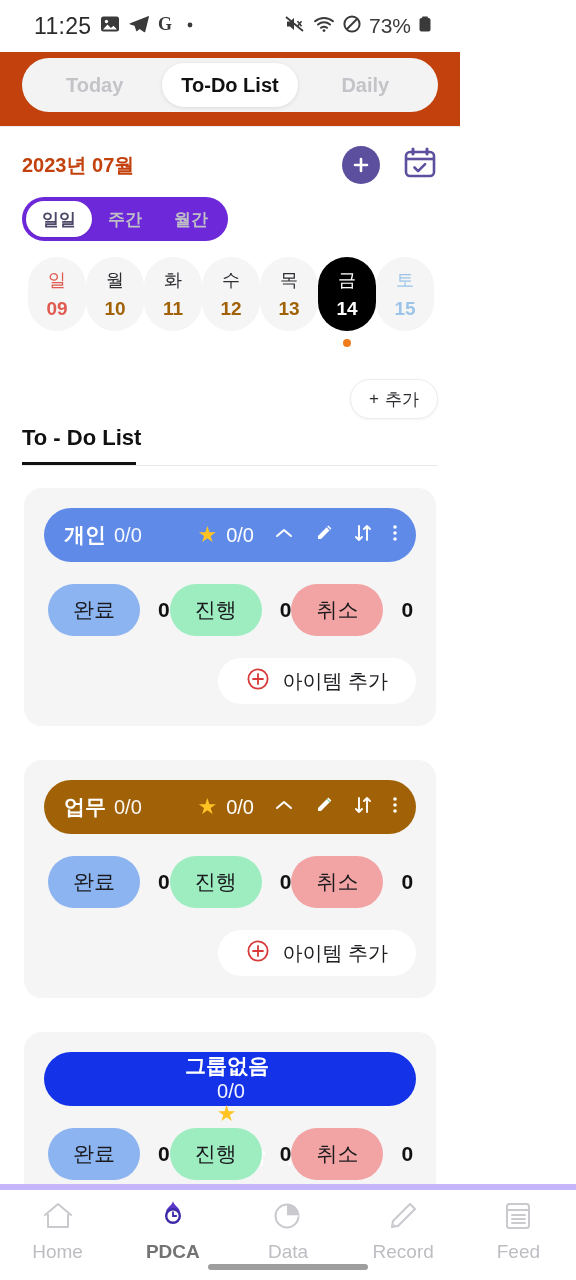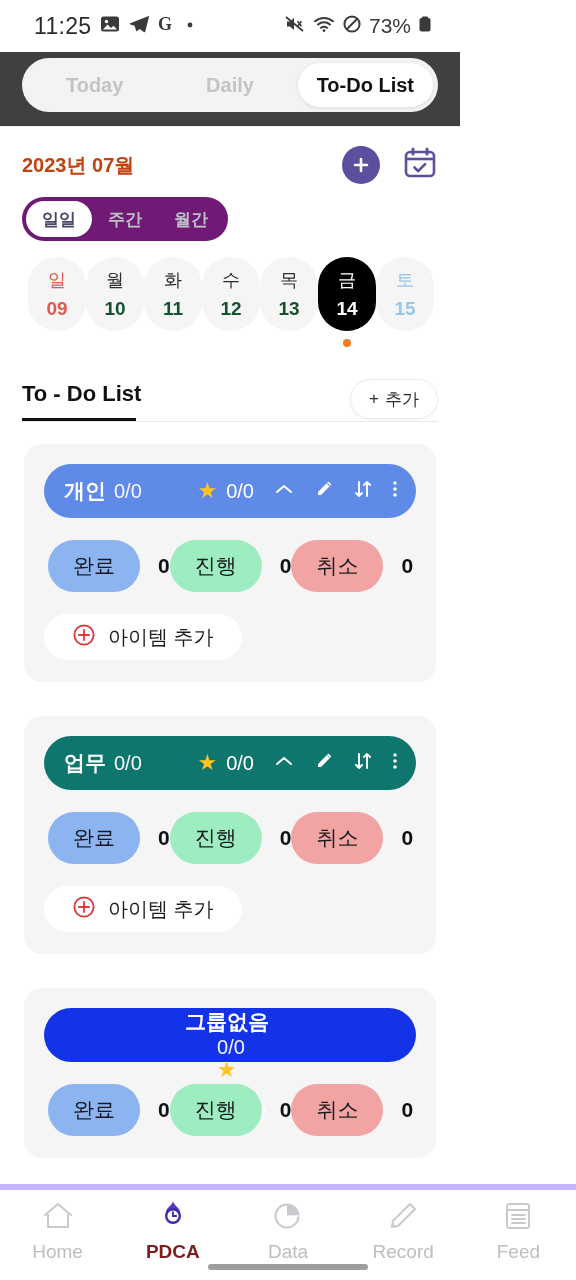--- a/index.html
+++ b/index.html
@@ -16,21 +16,21 @@
     height: 52px; display:flex; align-items:center; justify-content:space-between;
     padding: 0 28px 0 34px; background:#fff;
   }
   .sb-left { display:flex; align-items:center; gap:9px; }
   .sb-time { font-size:23px; color:#2b2b2b; letter-spacing:.3px; font-family:"Liberation Sans",sans-serif; }
   .sb-right { display:flex; align-items:center; gap:7px; }
   .sb-batt-text { font-size:21px; color:#3a3a3a; }
   .icon-sq { display:inline-block; }
 
   
-  .toptabs-wrap { padding: 6px 22px 14px 22px; background:#404040; }
+  .toptabs-wrap { padding: 6px 22px 14px 22px; background:#c2410c; }
   .toptabs {
     background:#f3f3f4; border-radius:30px; height:54px;
     display:flex; align-items:center; padding:5px;
   }
   .toptab {
     flex:1; height:44px; display:flex; align-items:center; justify-content:center;
     font-size:20px; color:#c4c4c8; border-radius:24px; font-weight:700;
     font-family:"Liberation Sans",sans-serif;
   }
   .toptab.active { background:#ffffff; color:#111; font-weight:700;
@@ -45,48 +45,48 @@
   .month-title { font-size:20px; font-weight:700; color:#c2410c; }
   .month-actions { display:flex; align-items:center; gap:22px; }
   .fab-add {
     width:38px; height:38px; border-radius:50%; background:#5b4f9e;
     display:flex; align-items:center; justify-content:center;
   }
 
   
   .dwm-wrap { padding: 12px 22px 0 22px; }
   .dwm {
-    display:inline-flex; background:#701a75; border-radius:24px; padding:4px;
+    display:inline-flex; background:#6d28d9; border-radius:24px; padding:4px;
     height:44px; align-items:center;text-align:center;
   }
   .dwm-item {
     padding: 0 16px; height:36px; display:flex; align-items:center; justify-content:center;
     font-size:17px; color:#bfbfc6; border-radius:20px; font-weight:700;
   }
   .dwm-item.active { background:#fff; color:#4c4668; box-shadow:0 1px 3px rgba(0,0,0,.08); }
 
   
   .weekstrip { display:flex; justify-content:space-between; padding: 16px 28px 0 28px; }
   .daycell { width:62px; display:flex; flex-direction:column; align-items:center; }
   .daypill {
     width:58px; height:74px; border-radius:29px; background:#f5f5f6;
     display:flex; flex-direction:column; align-items:center; justify-content:center; gap:6px;
   }
   .daypill .dow { font-size:18px; color:#2c2c31; }
-  .daypill .dnum { font-size:19px; font-weight:700; color:#14532d; }
+  .daypill .dnum { font-size:19px; font-weight:700; color:#a16207; }
   .daypill.sun .dow, .daypill.sun .dnum { color:#e05a4f; }
   .daypill.sat .dow, .daypill.sat .dnum { color:#9cc4e8; }
   .daypill.selected { background:#000; }
   .daypill.selected .dow, .daypill.selected .dnum { color:#fff; }
   .daydot { width:8px; height:8px; border-radius:50%; background:#f07c1e; margin-top:8px; }
   .daydot.hidden { visibility:hidden; }
 
   
   .listtabs-wrap { padding: 34px 22px 0 22px; position:relative; }
-  .listtabs { display:flex; align-items:flex-end; gap:38px; position:relative; }
+  .listtabs { display:flex; align-items:flex-end; gap:38px; position:relative;margin-top:44px; }
   .listtab { font-size:22px; padding-bottom:14px; color:#a8a8ad; }
   .listtab.active { color:#111; font-weight:700; }
   .listtab-underline { position:absolute; left:0; bottom:0; width:114px; height:3px; background:#111; }
   .add-btn {
     position:absolute; right:22px; top:32px;
     height:40px; padding:0 18px; border-radius:22px; border:1px solid #ececed;
     background:#fff; display:flex; align-items:center; justify-content:center; gap:6px;
     font-size:17px; color:#2b2b2f; box-shadow:0 1px 3px rgba(0,0,0,.05);
   }
   .listtabs-rule { height:1px; background:#e9e9eb; margin-top:0; }
@@ -110,35 +110,35 @@
   .status-pill {
     min-width:92px; height:52px; border-radius:26px;
     display:flex; align-items:center; justify-content:center;
     font-size:21px; color:#1b1b1f;
   }
   .status-num { font-size:21px; font-weight:700; color:#111; }
   .pill-done { background:#8cb4f0; }
   .pill-prog { background:#9eedc0; }
   .pill-cancel { background:#f2a3a3; }
 
-  .additem-wrap { display:flex; justify-content:flex-start; margin-top:22px; }
+  .additem-wrap { display:flex; justify-content:flex-end; margin-top:22px; }
   .additem {
     height:46px; padding: 0 28px; background:#fff; border-radius:24px;
     display:flex; align-items:center; gap:12px; font-size:20px; color:#1e1e22;
   }
 
   
   .bottomnav {
     position:absolute; left:0; bottom:0; width:576px; height:96px;
     background:#fff; border-top:6px solid #c4b5fd;
     display:flex; align-items:flex-start; padding-top:10px;
   }
   .navitem { flex:1; display:flex; flex-direction:column; align-items:center; gap:5px; }
   .navlabel { font-size:19px; color:#bdbdc2; }
-  .navitem.active .navlabel { color:#7f1d1d; font-weight:700; }
+  .navitem.active .navlabel { color:#737373; font-weight:700; }
   .homebar {
     position:absolute; left:50%; transform:translateX(-50%); bottom:10px;
     width:160px; height:6px; border-radius:3px; background:#9e9e9e;
   }
 </style>
 </head>
 <body>
 
 <div id="app">
 
@@ -196,22 +196,22 @@
             <rect x="4" y="2.5" width="6" height="2" rx="1" fill="#3a3a3a"></rect>
             <rect x="1.5" y="4" width="11" height="13.5" rx="2" fill="#3a3a3a"></rect>
           </svg>
       </span>
     </div>
   </div>
 
   <div class="toptabs-wrap">
     <div class="toptabs">
       <div class="toptab">Today</div>
+      <div class="toptab active">To-Do List</div>
       <div class="toptab">Daily</div>
-      <div class="toptab active">To-Do List</div>
     </div>
   </div>
   <div class="divider-h"></div>
 
   <div class="monthrow">
     <div class="month-title">2023년 07월</div>
     <div class="month-actions">
       <div class="fab-add">
         <svg width="22" height="22" viewBox="0 0 22 22">
             <path d="M11 5v12M5 11h12" stroke="#fff" stroke-width="2.6" stroke-linecap="round"></path>
@@ -347,21 +347,21 @@
           <span><svg width="24" height="24" viewBox="0 0 24 24">
                 <circle cx="12" cy="12" r="9.6" stroke="#d83a3a" stroke-width="1.8" fill="none"></circle>
                 <path d="M12 7v10M7 12h10" stroke="#d83a3a" stroke-width="1.8" stroke-linecap="round"></path>
               </svg></span>
           <span>아이템 추가</span>
         </div>
       </div>
     </div>
 
     <div class="card">
-      <div class="card-header" style="background:#0f766e;">
+      <div class="card-header" style="background:#a16207;">
         <span class="ch-title">업무</span>
         <span class="ch-count">0/0</span>
         <span class="ch-spacer"></span>
         <span class="ch-star">★</span>
         <span class="ch-starcount">0/0</span>
         <span class="ch-icons">
           <span><svg width="20" height="14" viewBox="0 0 20 14">
                 <path d="M3 10l7-6 7 6" stroke="#fff" stroke-width="2" fill="none" stroke-linecap="round" stroke-linejoin="round"></path>
               </svg></span>
           <span><svg width="20" height="20" viewBox="0 0 20 20">

